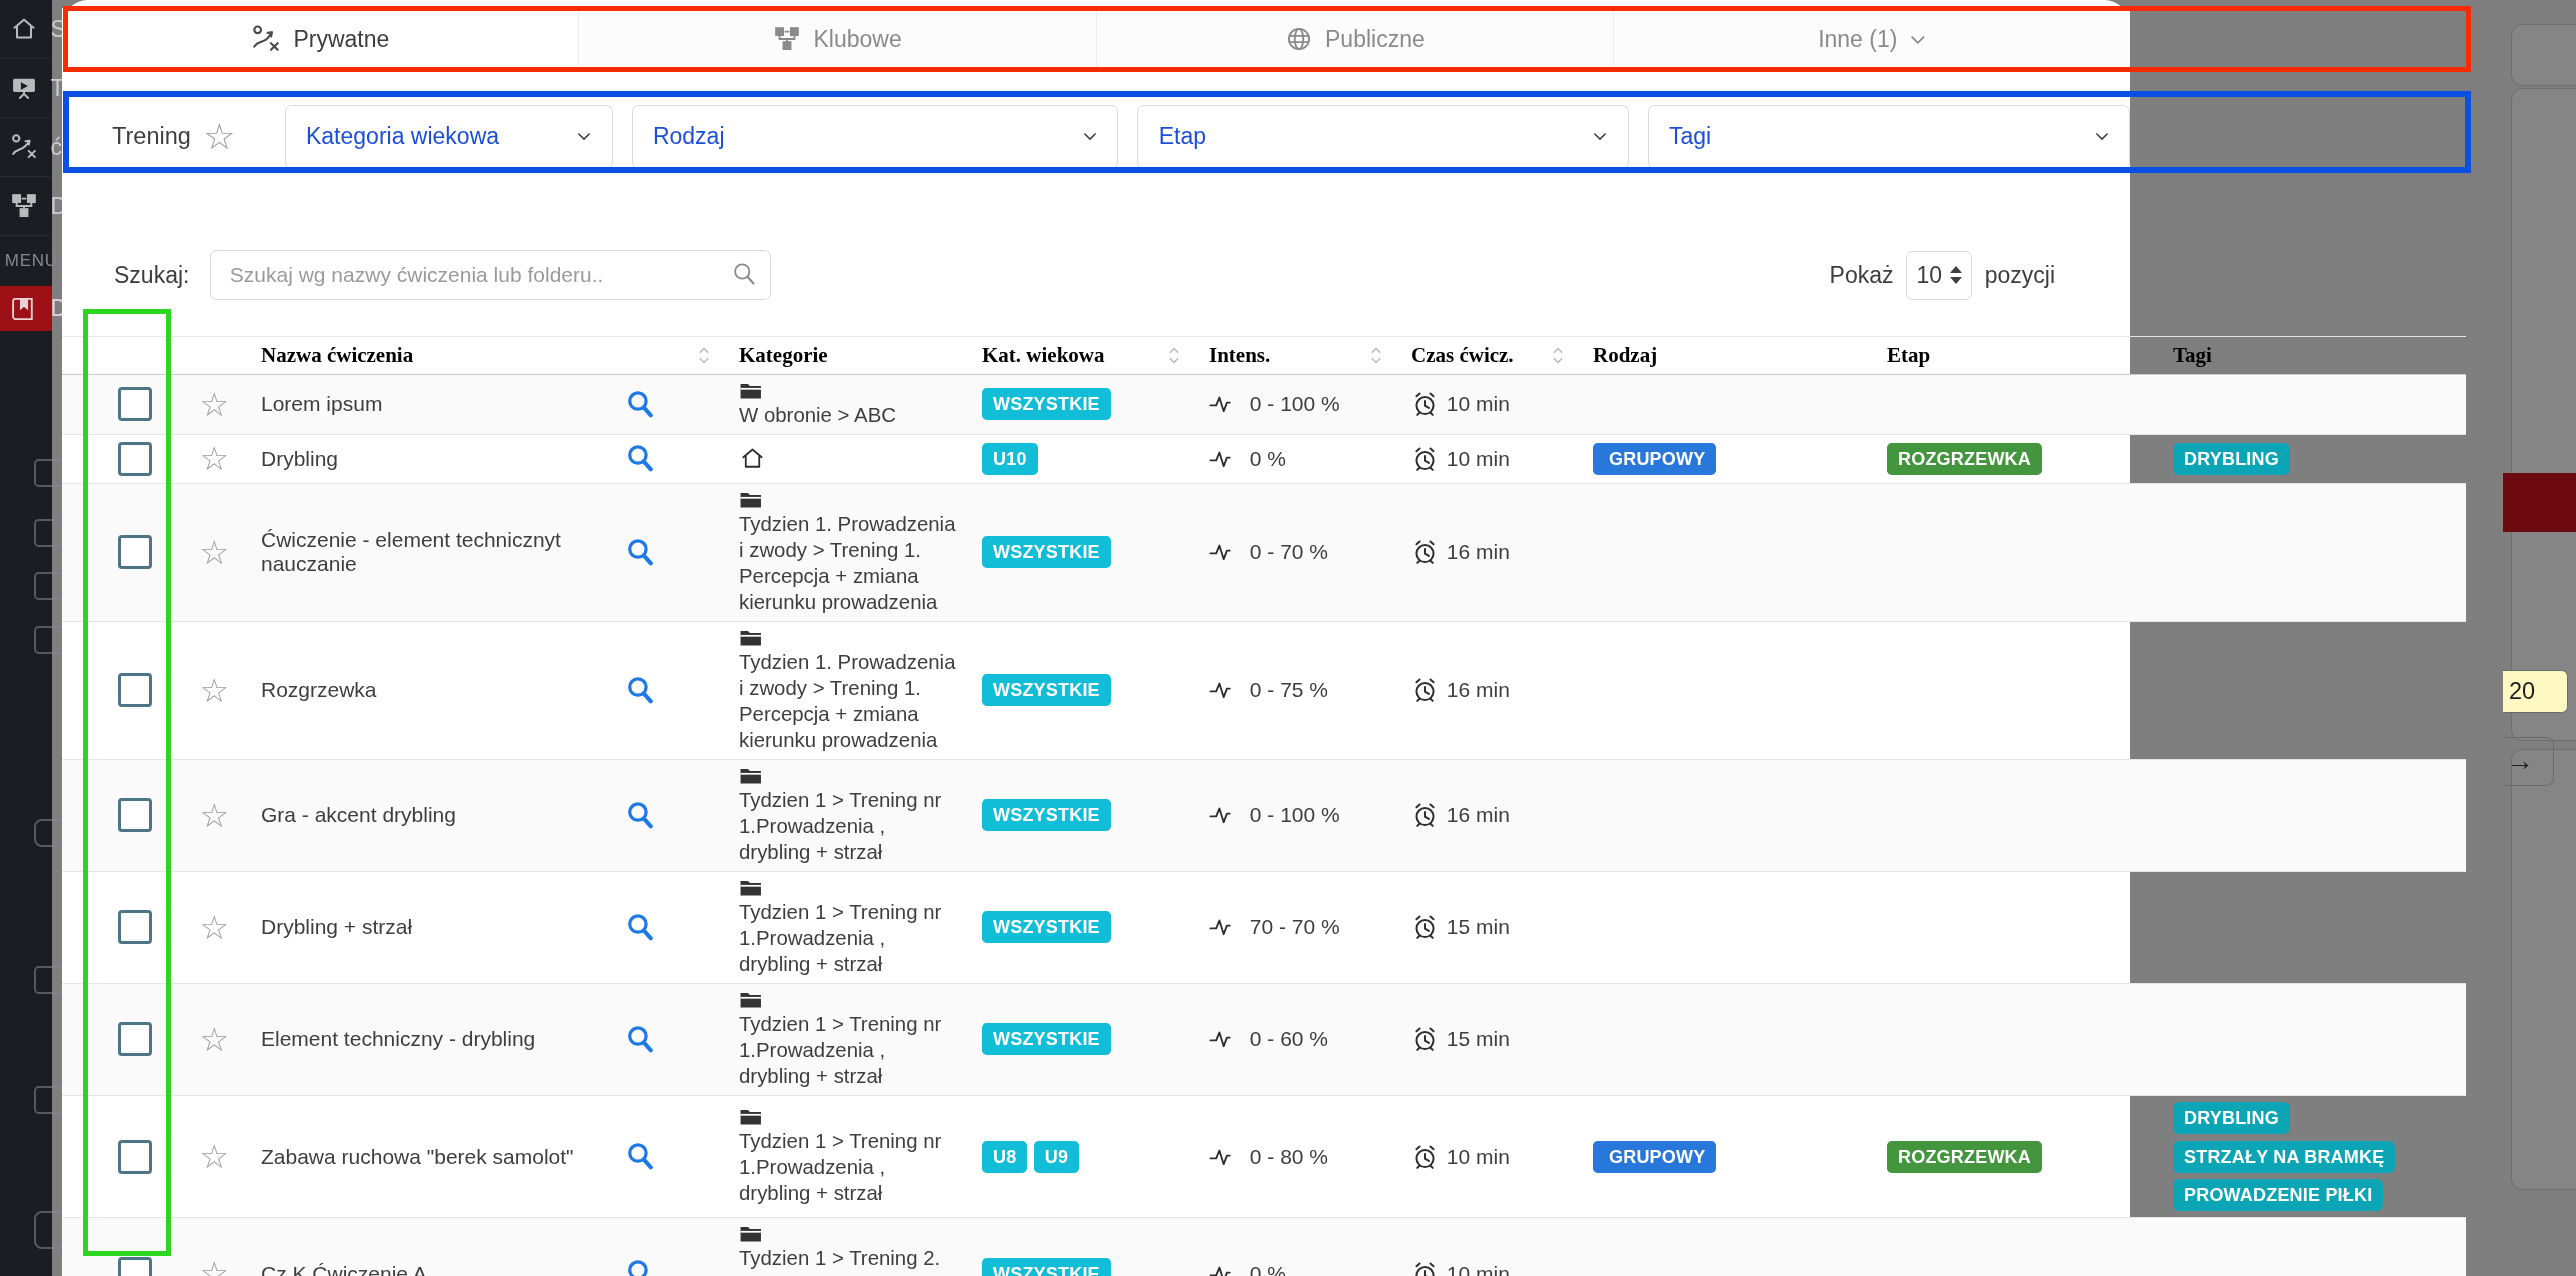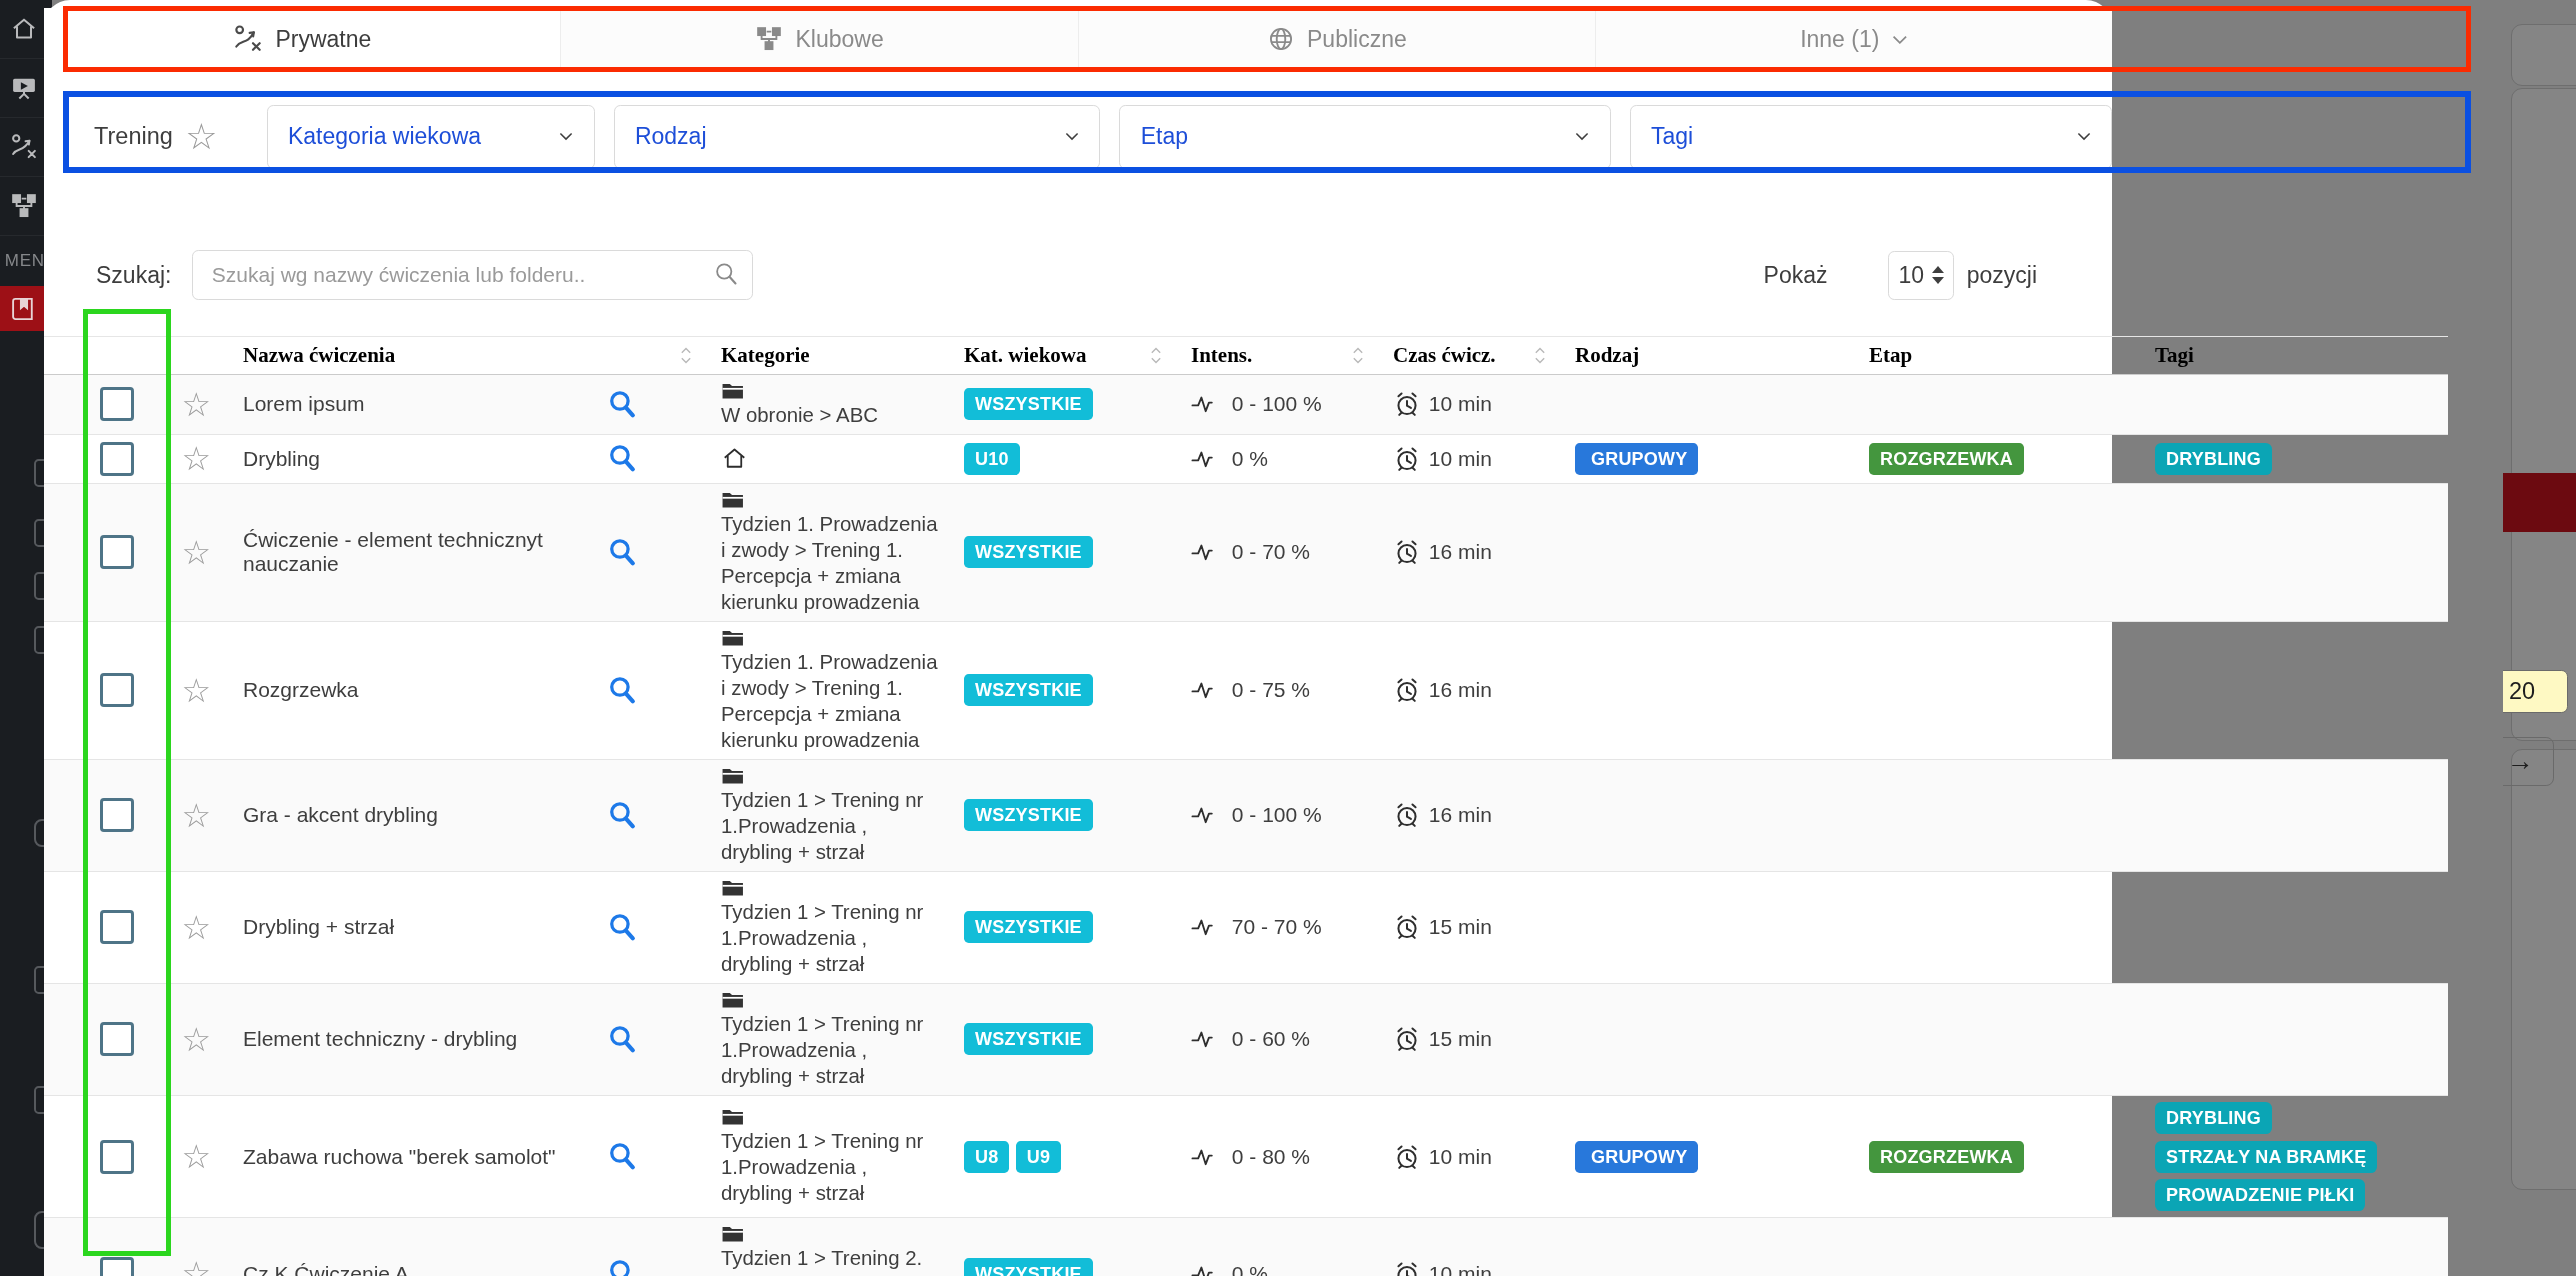--- a/index.html
+++ b/index.html
@@ -15,21 +15,21 @@
   .s-item .s-icon{width:30px;height:30px;flex:0 0 auto;display:flex;align-items:center;justify-content:center;}
   .s-label{font-size:23px;color:#cbccce;white-space:nowrap;}
   .s-menu{height:50px;display:flex;align-items:center;padding-left:4.7px;color:#85878a;
     font-size:17px;letter-spacing:0.8px;}
   .s-item.active{background:#9d1016;color:#e8d4d6;height:45px;border-bottom:none;}
   .s-item.active .s-label{color:#e8d4d6;}
   .ghost{position:absolute;left:34px;width:27px;height:23.5px;border:2.4px solid #888b90;
     border-radius:4.7px;opacity:.55;}
   .ghost.round{border-radius:7.8px;}
   
-  .main{position:absolute;left:44px;top:0;width:2068px;height:1276px;background:#ffffff;z-index:2;border-radius:26px;}
+  .main{position:absolute;left:62px;top:0;width:2068px;height:1276px;background:#ffffff;z-index:2;border-radius:26px;}
   
   .tabbar{position:absolute;left:0;top:7.8px;width:100%;height:64px;display:flex;}
   .tab{flex:1;display:flex;align-items:center;justify-content:center;gap:12.5px;
     font-size:23px;color:#8a8a8a;background:#fcfcfc;border-bottom:1.6px solid #e3e3e3;
     border-left:0.8px solid #ededed;cursor:pointer;}
   .tab:first-child{border-left:none;}
   .tab.active{background:#ffffff;border-bottom:1.6px solid transparent;color:#3d3d3d;}
   .tab .ticon{display:flex;align-items:center;}
   
   .filterbar{position:absolute;left:0;top:103px;width:100%;height:67px;display:flex;
@@ -47,21 +47,21 @@
     align-items:center;padding:0 75px 0 52px;box-sizing:border-box;}
   .search-label{font-size:23px;color:#3d3d3d;margin-right:20.4px;}
   .search-box{position:relative;width:561px;height:50px;}
   .search-box input{width:100%;height:100%;box-sizing:border-box;border:1.6px solid #dadada;
     border-radius:6.3px;padding:0 55px 0 19px;font-size:21px;color:#3d3d3d;outline:none;
     font-family:"Liberation Sans",sans-serif;}
   .search-box input::placeholder{color:#9a9a9a;}
   .search-mag{position:absolute;right:12.5px;top:11px;}
   .pokaz{margin-left:auto;display:flex;align-items:center;gap:12.5px;font-size:23px;color:#3d3d3d;}
   .pagesize{border:1.6px solid #dadada;border-radius:6.3px;height:47px;display:flex;
-    align-items:center;padding:0 9.4px;gap:7.8px;cursor:pointer;margin-left:48px;}
+    align-items:center;padding:0 9.4px;gap:7.8px;cursor:pointer;}
   .spins{display:flex;flex-direction:column;gap:3.1px;}
   .tri-up{width:0;height:0;border-left:6.3px solid transparent;border-right:6.3px solid transparent;
     border-bottom:7.8px solid #3f3f3f;}
   .tri-dn{width:0;height:0;border-left:6.3px solid transparent;border-right:6.3px solid transparent;
     border-top:7.8px solid #3f3f3f;}
   
   .table{position:absolute;left:0;top:336px;width:2404px;}
   .t-head,.t-row{display:grid;align-items:center;padding-left:34px;box-sizing:border-box;
     grid-template-columns:83px 82px 364px 114px 243px 227px 202px 182px 294px 286px 267px;}
   .t-head{height:39px;border-top:0.8px solid #e6e6e6;border-bottom:1.6px solid #cbcbcb;

